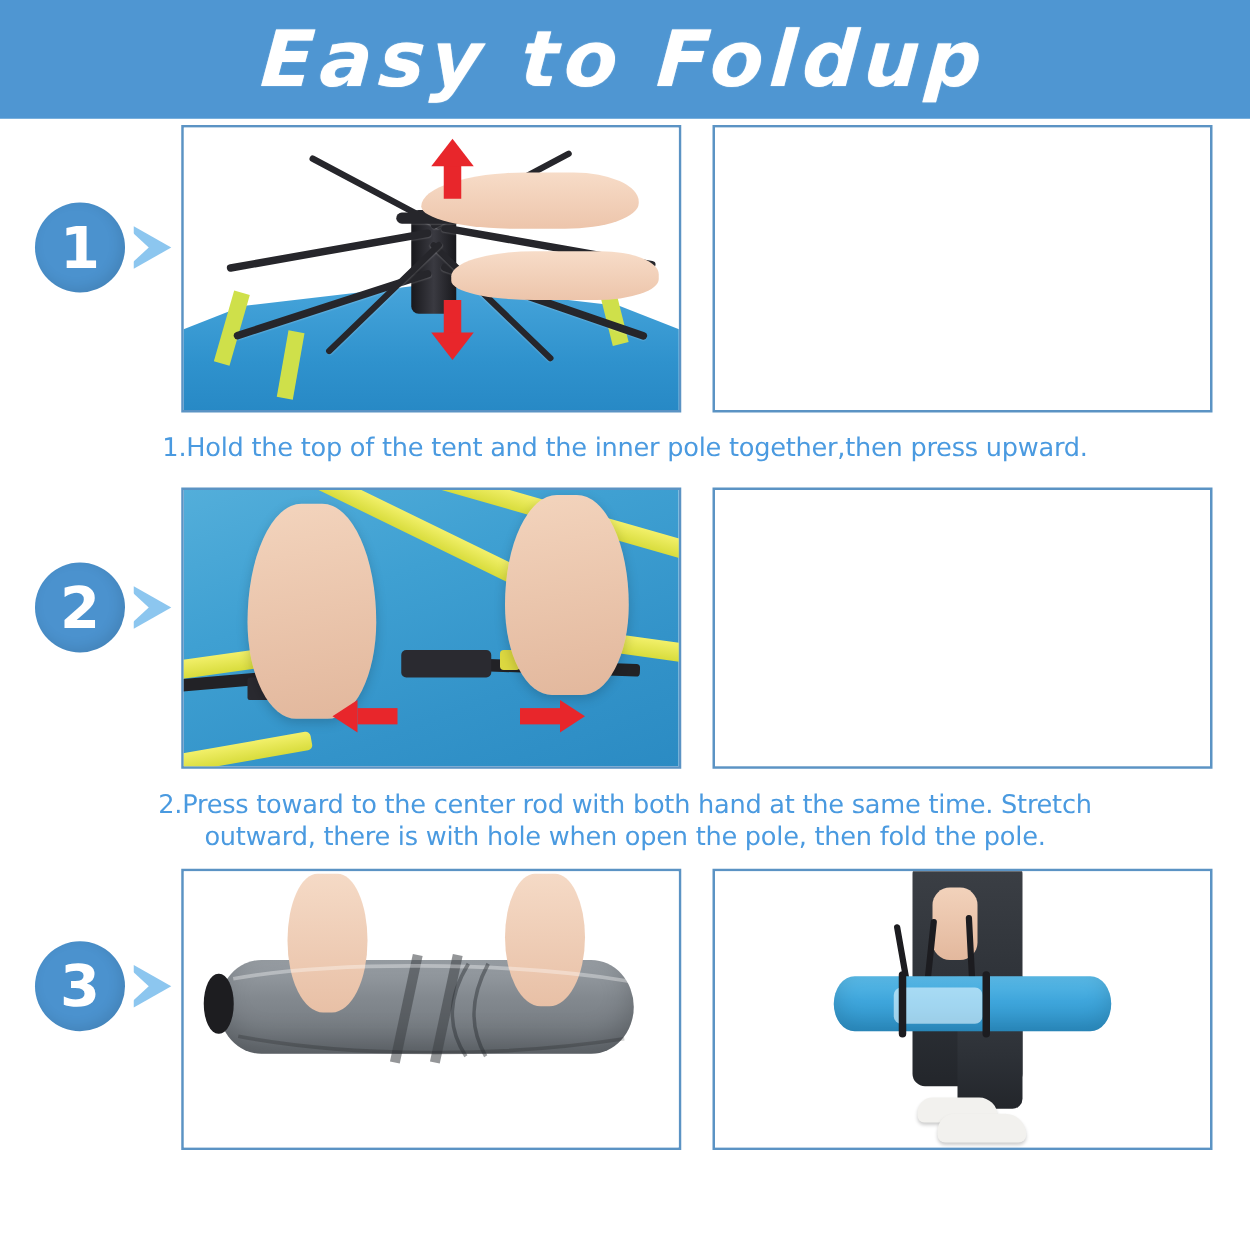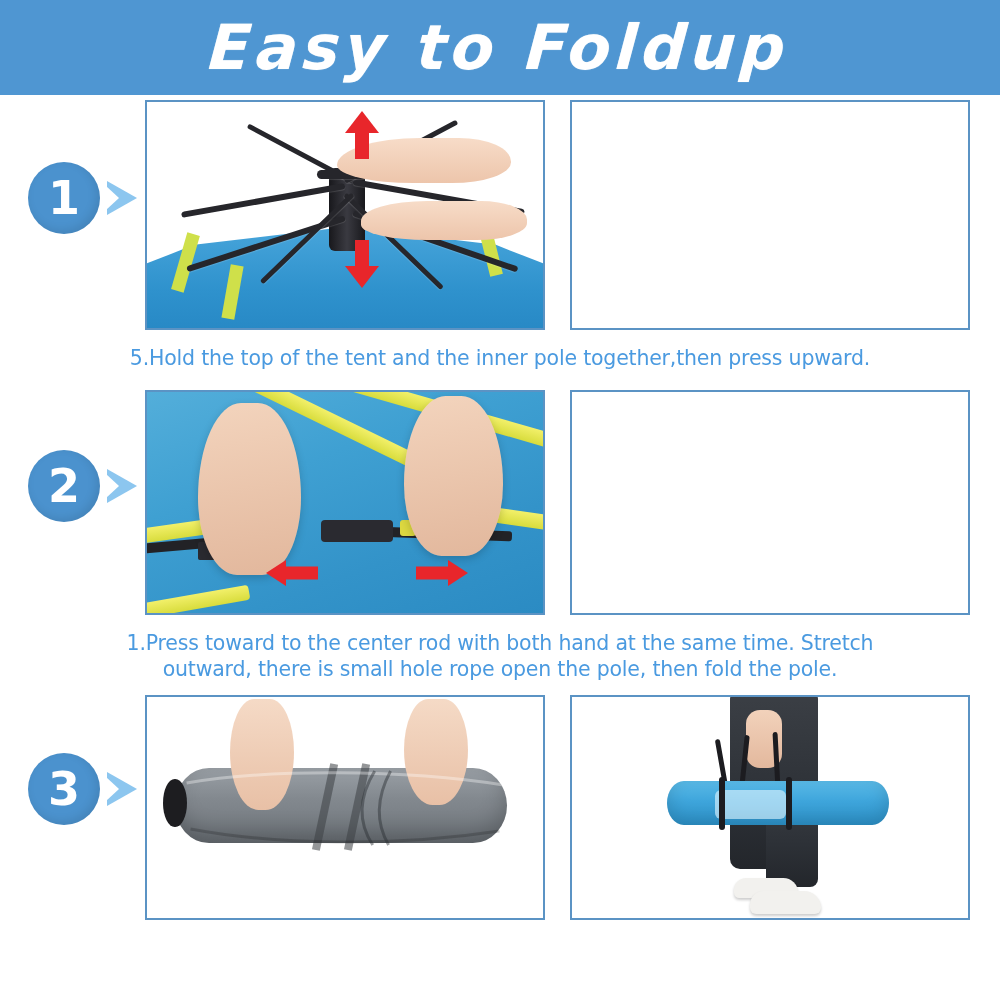--- a/index.html
+++ b/index.html
@@ -279,21 +279,21 @@
           <path d="M140,150 C160,142 176,136 190,134" stroke="#d9e04a" stroke-width="3" fill="none"></path>
           <path d="M226,134 C252,140 276,146 296,150" stroke="#d9e04a" stroke-width="3" fill="none"></path>
           <path d="M72,96 L60,90 M346,128 L360,132 M200,186 L196,196" stroke="#55595d" stroke-width="4" fill="none"></path>
           <circle cx="118" cy="120" r="3" fill="#6f7478"></circle>
           <circle cx="282" cy="138" r="3" fill="#6f7478"></circle>
         </svg>
       </div>
     </div>
 
     <div class="caption" id="cap1">
-      <span class="line1">5.Hold the top of the tent and the inner pole together,then press upward.</span>
+      <span class="line1">1.Hold the top of the tent and the inner pole together,then press upward.</span>
     </div>
   </div>
 
   <div class="row" id="row2">
 
     <div class="step-marker" style="top:60px;">
       <div class="step-circle">2</div>
       <div class="step-arrow"></div>
     </div>
 
@@ -337,22 +337,22 @@
           <path d="M208,62 C224,86 226,118 216,140" stroke="#3a3a42" stroke-width="3.5" fill="none"></path>
           <path d="M110,150 C124,156 138,160 150,162" stroke="#d9e04a" stroke-width="3" fill="none"></path>
           <path d="M252,156 C268,158 282,160 294,158" stroke="#d9e04a" stroke-width="3" fill="none"></path>
           <path d="M176,178 C188,182 206,182 220,178" stroke="#d9e04a" stroke-width="3" fill="none"></path>
           <ellipse cx="200" cy="172" rx="18" ry="7" fill="#8fd0ea" opacity=".5"></ellipse>
         </svg>
       </div>
     </div>
 
     <div class="caption" id="cap2">
-      <span class="line1">1.Press toward to the center rod with both hand at the same time. Stretch</span>
-      <span class="line2">outward, there is small hole rope open the pole, then fold the pole.</span>
+      <span class="line1">2.Press toward to the center rod with both hand at the same time. Stretch</span>
+      <span class="line2">outward, there is with hole when open the pole, then fold the pole.</span>
     </div>
   </div>
 
   <div class="row" id="row3">
 
     <div class="step-marker" style="top:58px;">
       <div class="step-circle">3</div>
       <div class="step-arrow"></div>
     </div>
 

